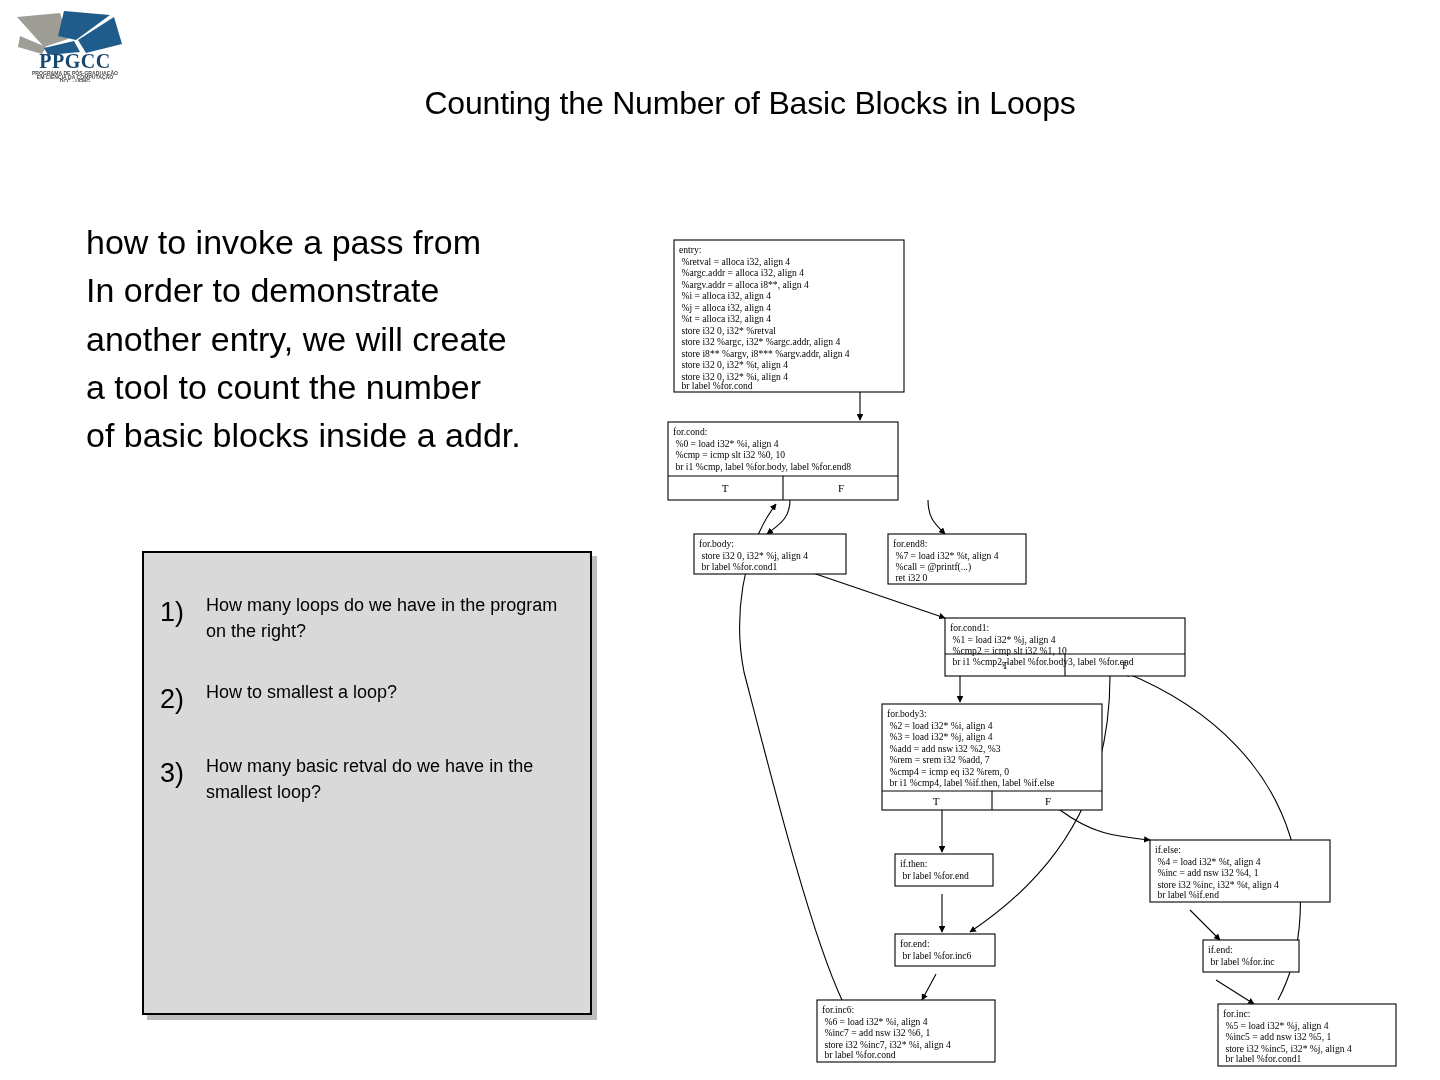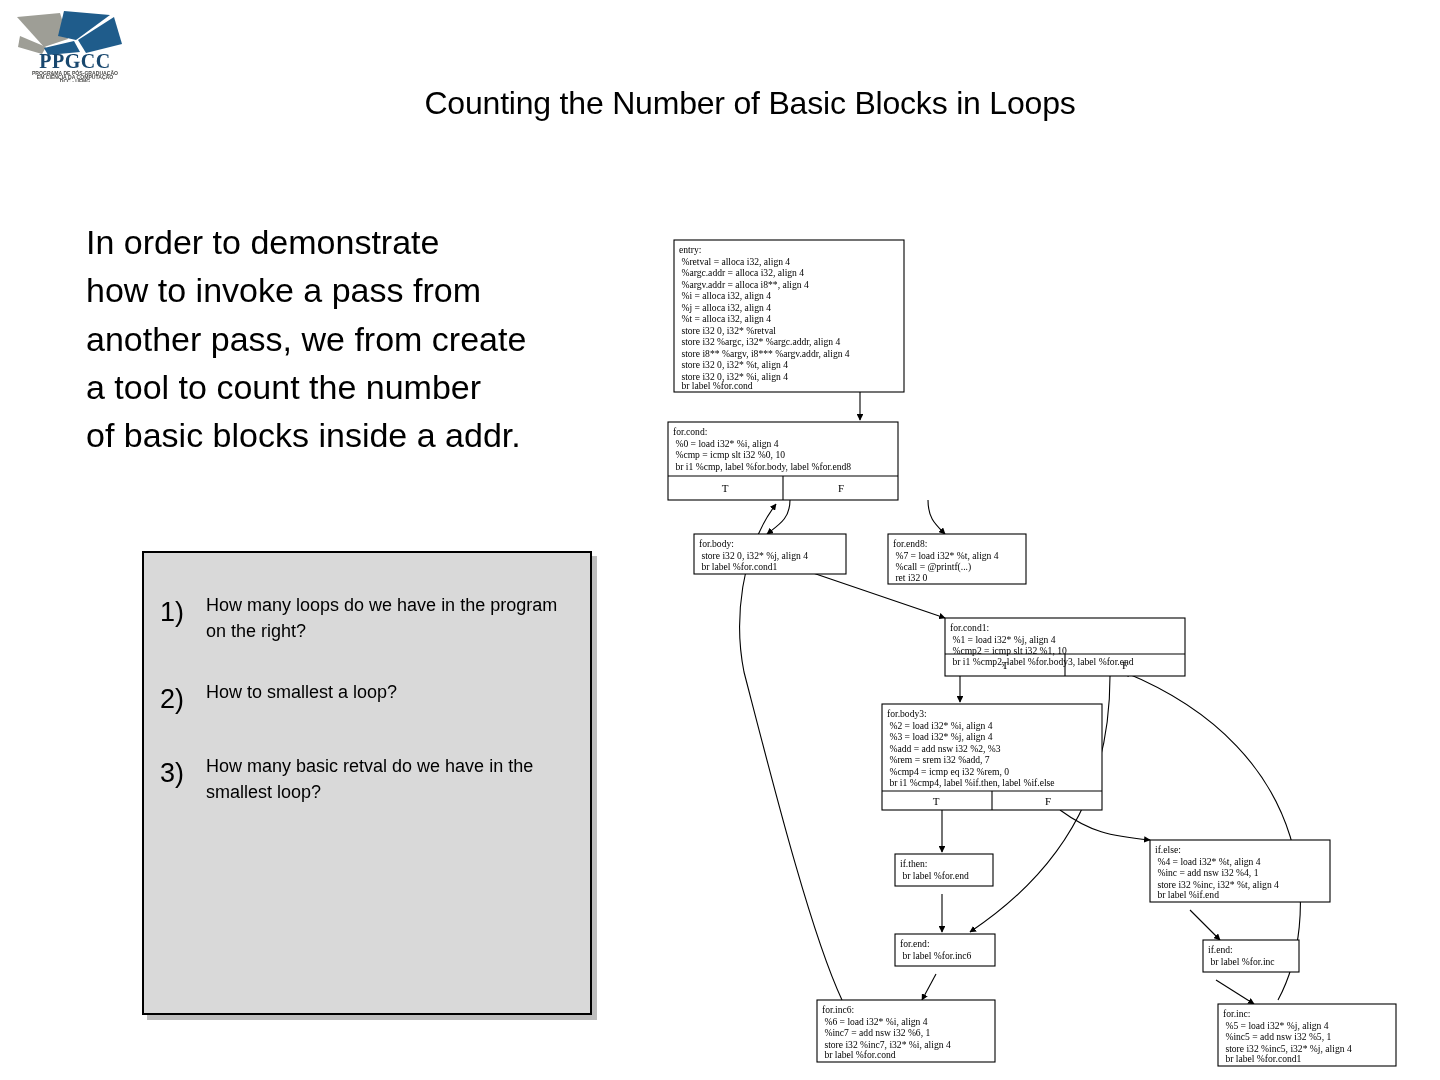--- a/index.html
+++ b/index.html
@@ -75,23 +75,23 @@
       <text x="61" y="62" font-family="Liberation Serif, serif" font-size="20" font-weight="bold" fill="#18476E" text-anchor="middle" letter-spacing="0.5">PPGCC</text>
       <text x="61" y="68.5" font-family="Liberation Sans, sans-serif" font-size="5.1" font-weight="bold" fill="#4A4A48" text-anchor="middle">PROGRAMA DE PÓS-GRADUAÇÃO</text>
       <text x="61" y="73" font-family="Liberation Sans, sans-serif" font-size="5.1" font-weight="bold" fill="#4A4A48" text-anchor="middle">EM CIÊNCIA DA COMPUTAÇÃO</text>
       <text x="61" y="77.4" font-family="Liberation Sans, sans-serif" font-size="5.1" font-weight="bold" fill="#4A4A48" text-anchor="middle">DCC - UFMG</text>
     </svg>
   </div>
 
   <div id="title">Counting the Number of Basic Blocks in Loops</div>
 
   <div id="intro">
+    <div>how to invoke a pass from</div>
     <div>In order to demonstrate</div>
-    <div>how to invoke a pass from</div>
-    <div>another pass, we from create</div>
+    <div>another entry, we will create</div>
     <div>a tool to count the number</div>
     <div>of basic blocks inside a addr.</div>
   </div>
 
   <div id="qbox-shadow"></div>
   <div id="qbox">
     <div id="qlist">
       <div class="qitem">
         <div class="qnum">1)</div>
         <div class="qtxt">How many loops do we have in the program on the right?</div>

